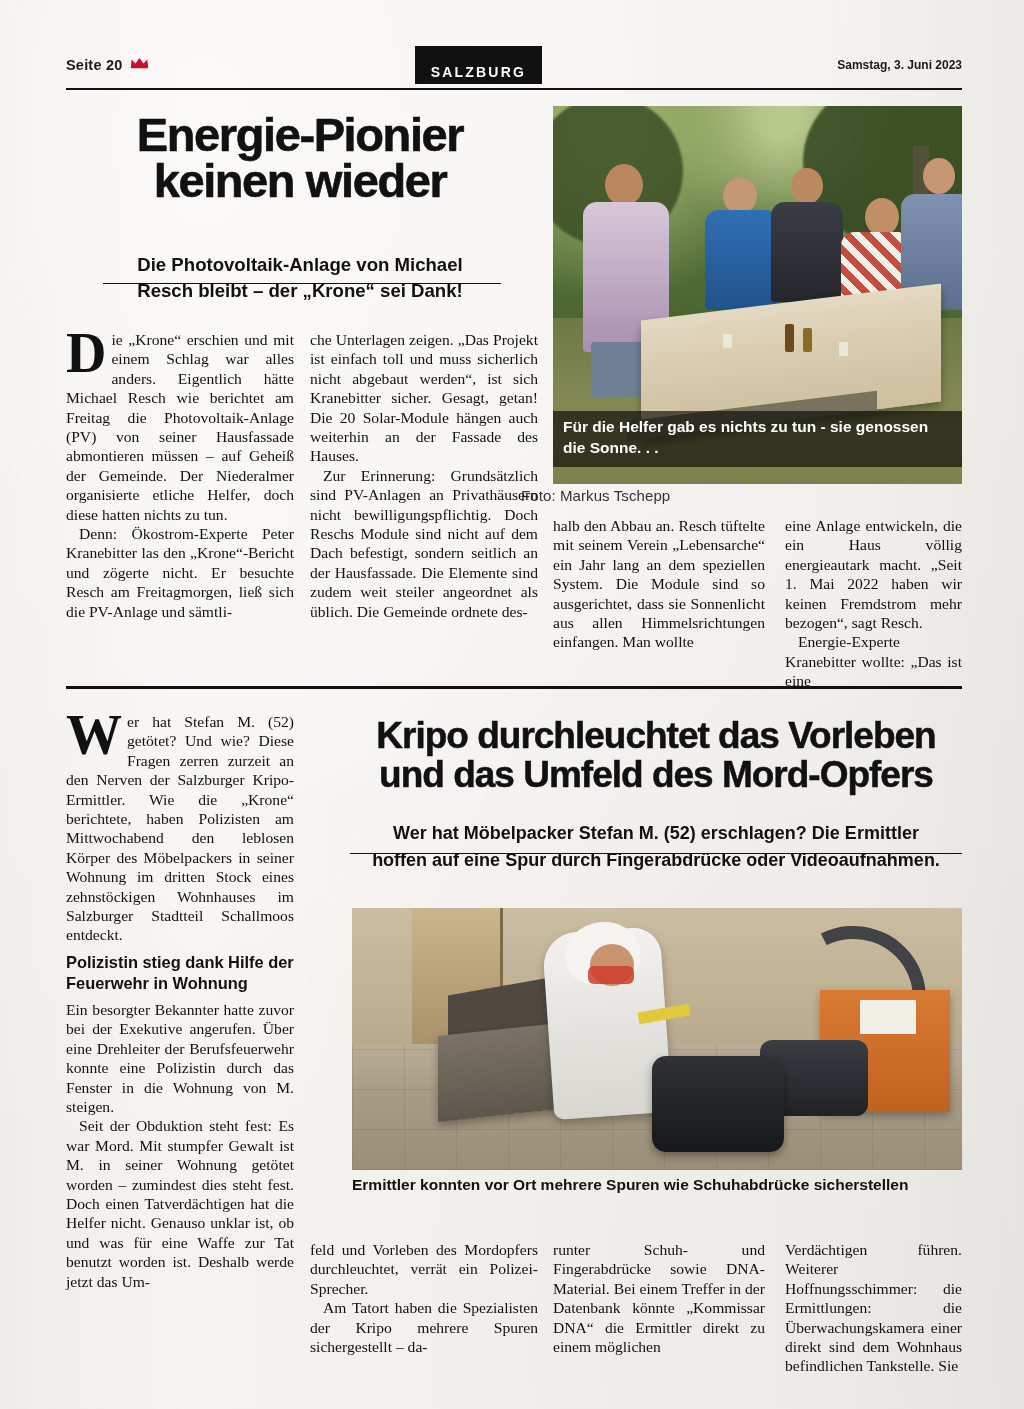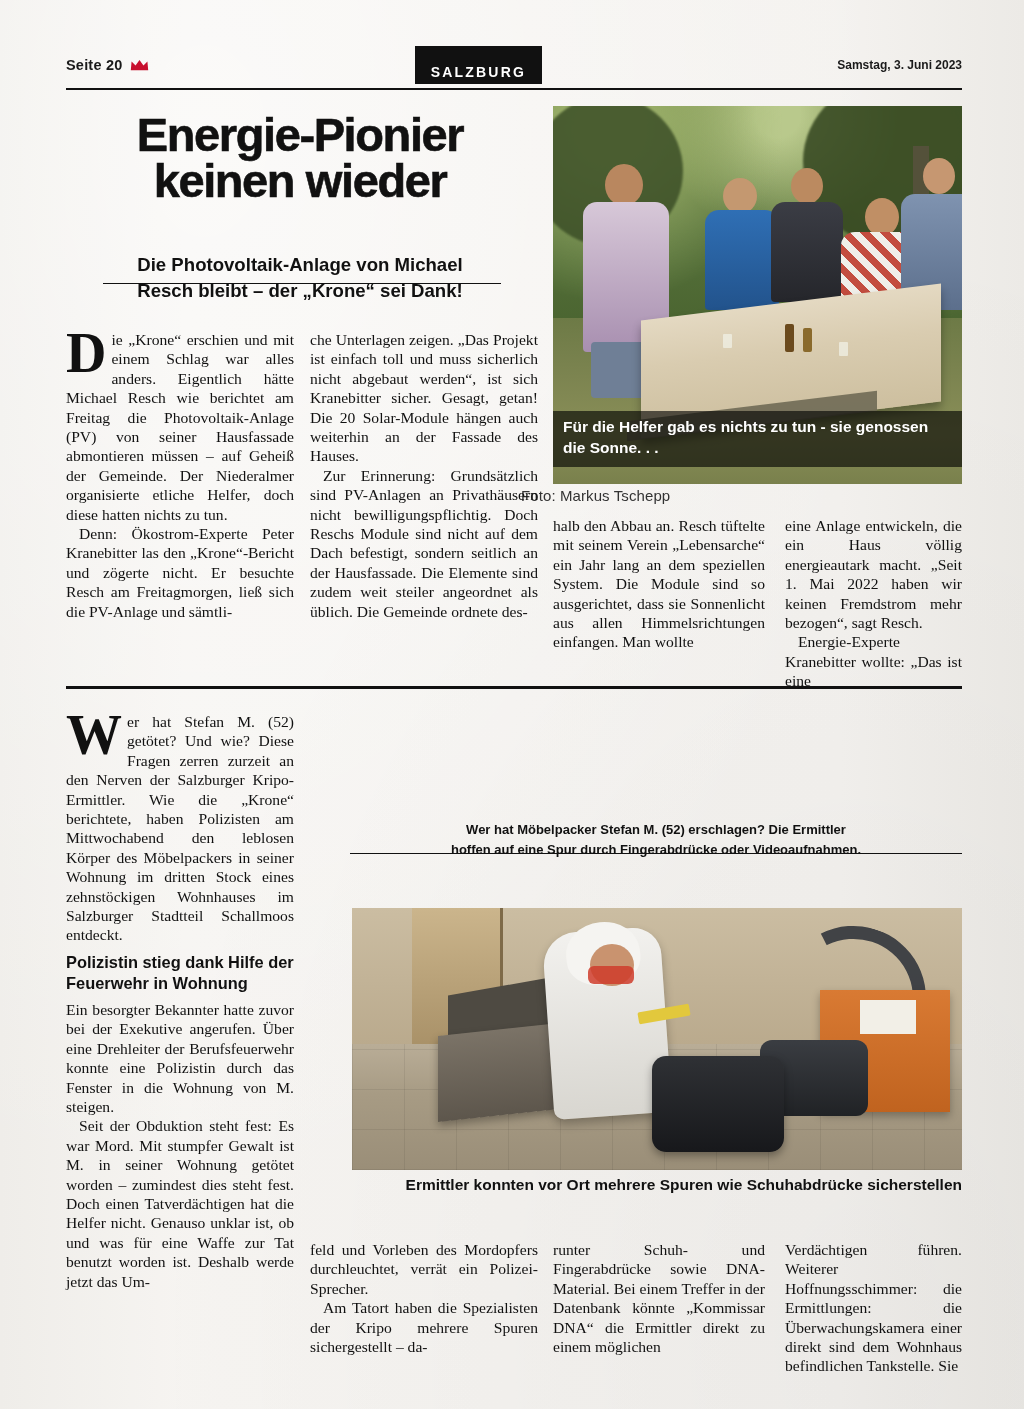--- a/index.html
+++ b/index.html
@@ -22,21 +22,21 @@
       radial-gradient(ellipse at 85% 95%, rgba(0,0,0,0.035), rgba(0,0,0,0) 60%);
     pointer-events:none;
   }
 
   
   .masthead{
     position:absolute;left:66px;top:52px;width:896px;height:26px;
     display:flex;align-items:center;justify-content:space-between;
   }
   .masthead-left{
-    display:flex;align-items:center;gap:8px;
+    display:flex;gap:8px;
     font-family:"Liberation Sans", sans-serif;
     font-size:14.5px;font-weight:700;letter-spacing:.2px;color:#1a1a1a;
   }
   .crown{
     width:19px;height:13px;display:inline-block;position:relative;
   }
   .crown svg{display:block}
   .section-tag{
     background:#111;color:#fff;
     font-family:"Liberation Sans", sans-serif;
@@ -173,21 +173,21 @@
     text-align:center;
     font-family:"Liberation Sans", sans-serif;
     font-weight:700;font-size:37px;line-height:1.06;
     letter-spacing:-1px;color:#111;
     -webkit-text-stroke:0.5px #111;
   }
   .s2-sub{
     position:absolute;left:350px;top:820px;width:612px;
     text-align:center;
     font-family:"Liberation Sans", sans-serif;
-    font-weight:600;font-size:13px;line-height:1.5;
+    font-weight:600;font-size:18px;line-height:1.5;
     color:#111;
   }
   .s2-sub-rule{
     position:absolute;left:350px;top:853px;width:612px;height:1px;background:#111;
   }
 
   
   .photo2{
     position:absolute;left:352px;top:908px;width:610px;height:262px;
     overflow:hidden;background:#8e8474;
@@ -265,21 +265,21 @@
     border-left-color:transparent;border-bottom-color:transparent;
     transform:rotate(18deg);opacity:.95;
   }
   .ph2-tool{
     position:absolute;left:286px;top:100px;width:52px;height:12px;
     background:#e2c83c;border-radius:2px;transform:rotate(-10deg);
   }
 
   .photo2-caption{
     position:absolute;left:352px;top:1176px;width:610px;
-    text-align:right;
+    text-align:left;
     font-family:"Liberation Sans", sans-serif;
     font-weight:700;font-size:15.5px;color:#111;
   }
 
   #s2c2{left:310px;top:1240px;width:228px;}
   #s2c3{left:553px;top:1240px;width:212px;}
   #s2c4{left:785px;top:1240px;width:177px;}
 </style>
 </head>
 <body>
@@ -370,20 +370,24 @@
 
   <div class="col" id="s2c1">
     <p class="first"><span class="dropcap">W</span><span>er hat Stefan M. (52) getötet? Und wie? Diese Fragen zerren zurzeit an den Nerven der Salzburger Kripo-Ermittler. Wie die „Krone“ berichtete, haben Polizisten am Mittwochabend den leblosen Körper des Möbelpackers in seiner Wohnung im dritten Stock eines zehnstöckigen Wohnhauses im Salzburger Stadtteil Schallmoos entdeckt.</span></p>
   </div>
   <div class="sub-head">Polizistin stieg dank Hilfe der Feuerwehr in Wohnung</div>
   <div class="col" id="s2c1b">
     <p class="first">Ein besorgter Bekannter hatte zuvor bei der Exekutive angerufen. Über eine Drehleiter der Berufsfeuerwehr konnte eine Polizistin durch das Fenster in die Wohnung von M. steigen.</p>
     <p>Seit der Obduktion steht fest: Es war Mord. Mit stumpfer Gewalt ist M. in seiner Wohnung getötet worden – zumindest dies steht fest. Doch einen Tatverdächtigen hat die Helfer nicht. Genauso unklar ist, ob und was für eine Waffe zur Tat benutzt worden ist. Deshalb werde jetzt das Um-</p>
   </div>
 
+  <div class="s2-headline">
+    <div>Kripo durchleuchtet das Vorleben</div>
+    <div>und das Umfeld des Mord-Opfers</div>
+  </div>
   <div class="s2-sub">
     <div>Wer hat Möbelpacker Stefan M. (52) erschlagen? Die Ermittler</div>
     <div>hoffen auf eine Spur durch Fingerabdrücke oder Videoaufnahmen.</div>
   </div>
   <div class="s2-sub-rule"></div>
 
   <div class="photo2">
     <div class="ph2-wall"></div>
     <div class="ph2-door"></div>
     <div class="ph2-floor"></div>

